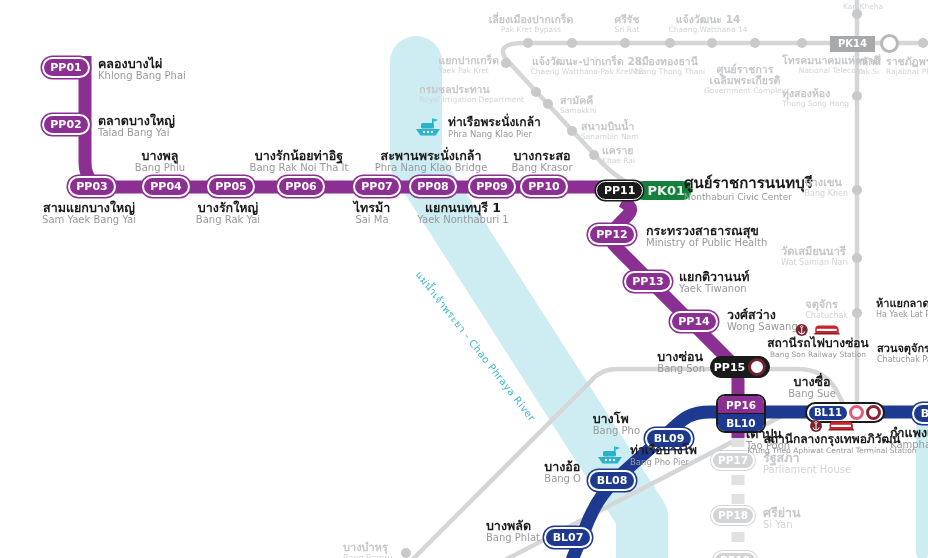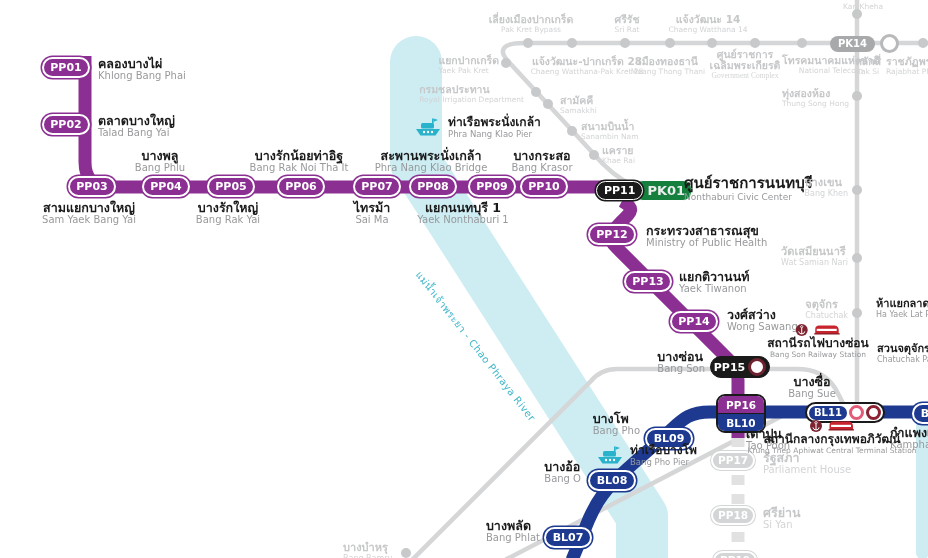--- a/index.html
+++ b/index.html
@@ -21,21 +21,21 @@
             font-size:10.5px;color:#fff;}
   .b-blackpill{background:var(--black);border:1.5px solid var(--black);justify-content:space-between;
                padding:0 3px 0 0;}
   .b-blackpill .bt{flex:1;text-align:center;}
   .combo{position:absolute;display:flex;align-items:center;}
   .chip-black{background:var(--black);border:1.5px solid #fff;box-shadow:0 0 0 1.5px var(--black);
               border-radius:10px;padding:3px 7px;font-size:11px;font-weight:bold;color:#fff;
               position:relative;z-index:2;line-height:1;}
   .chip-pk{background:#15803d;border:1.5px solid #fff;border-radius:9px;padding:3px 6px 3px 12px;
            margin-left:-9px;font-size:13px;font-weight:bold;color:#eceded;line-height:1;}
-  .chip-pk14{background:#a7a9ab;border-radius:8px;padding:3px 8px;font-size:10px;font-weight:bold;
+  .chip-pk14{background:#a7a9ab;border-radius:0;padding:3px 8px;font-size:10px;font-weight:bold;
              color:#fff;line-height:1;}
   .ring{display:inline-block;width:12px;height:12px;border-radius:50%;background:#fff;
         border:3.5px solid #6f2330;box-sizing:content-box;}
   .boxed{position:absolute;display:flex;align-items:center;background:#fff;
          border:2px solid var(--black);border-radius:11px;padding:1px 2px;gap:2px;}
   .boxed .chip-bl{background:var(--blue);color:#fff;border-radius:8px;font-size:10px;
                   font-weight:bold;padding:2px 5px;line-height:1;}
   .boxed .ring{width:9px;height:9px;border-width:3px;}
   .stack{position:absolute;display:flex;flex-direction:column;border:2px solid var(--black);
          border-radius:9px;overflow:hidden;width:46px;}
@@ -328,21 +328,21 @@
         <span class="en">Chaeng Watthana 14</span>
       </div>
       <div class="lbl C g xs" style="left: 587px; top: 56px;">
         <span class="th">แจ้งวัฒนะ-ปากเกร็ด 28</span>
         <span class="en">Chaeng Watthana-Pak Kret 28</span>
       </div>
       <div class="lbl C g xs" style="left: 668px; top: 56px;">
         <span class="th">เมืองทองธานี</span>
         <span class="en">Muang Thong Thani</span>
       </div>
-      <div class="lbl C g xs" style="left: 745px; top: 49px; font-family: Liberation Serif, serif;">
+      <div class="lbl C g xs" style="left: 745px; top: 64px;">
         <span class="th">ศูนย์ราชการ</span>
         <span class="th">เฉลิมพระเกียรติ</span>
         <span class="en">Government Complex</span>
       </div>
       <div class="lbl C g xs" style="left: 831px; top: 55px;">
         <span class="th">โทรคมนาคมแห่งชาติ</span>
         <span class="en">National Telecom</span>
       </div>
       <div class="lbl R g xs" style="left: 499px; top: 55px;">
         <span class="th">แยกปากเกร็ด</span>

